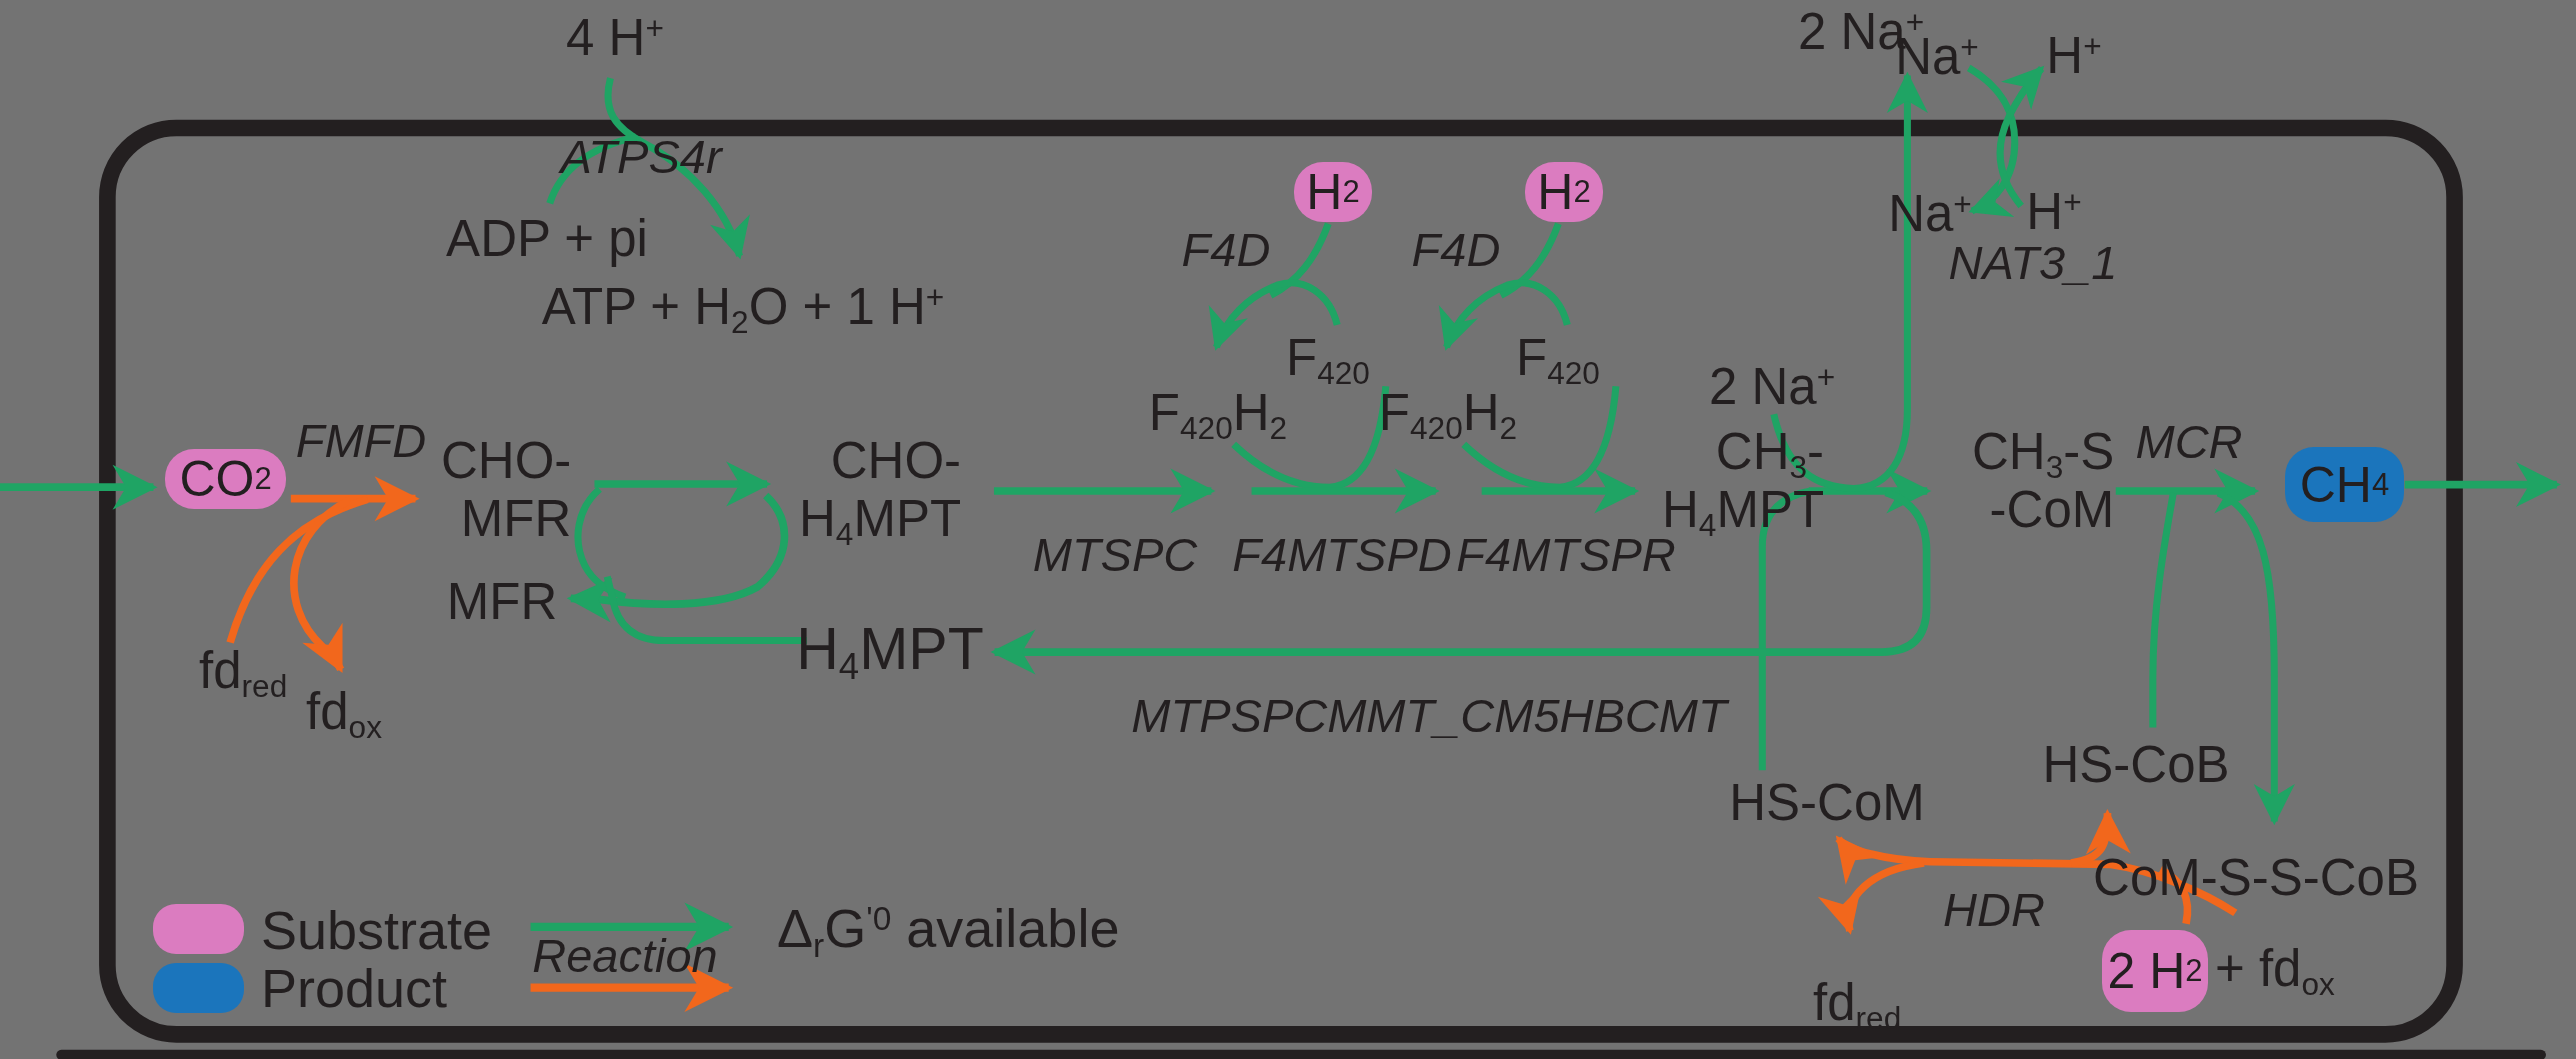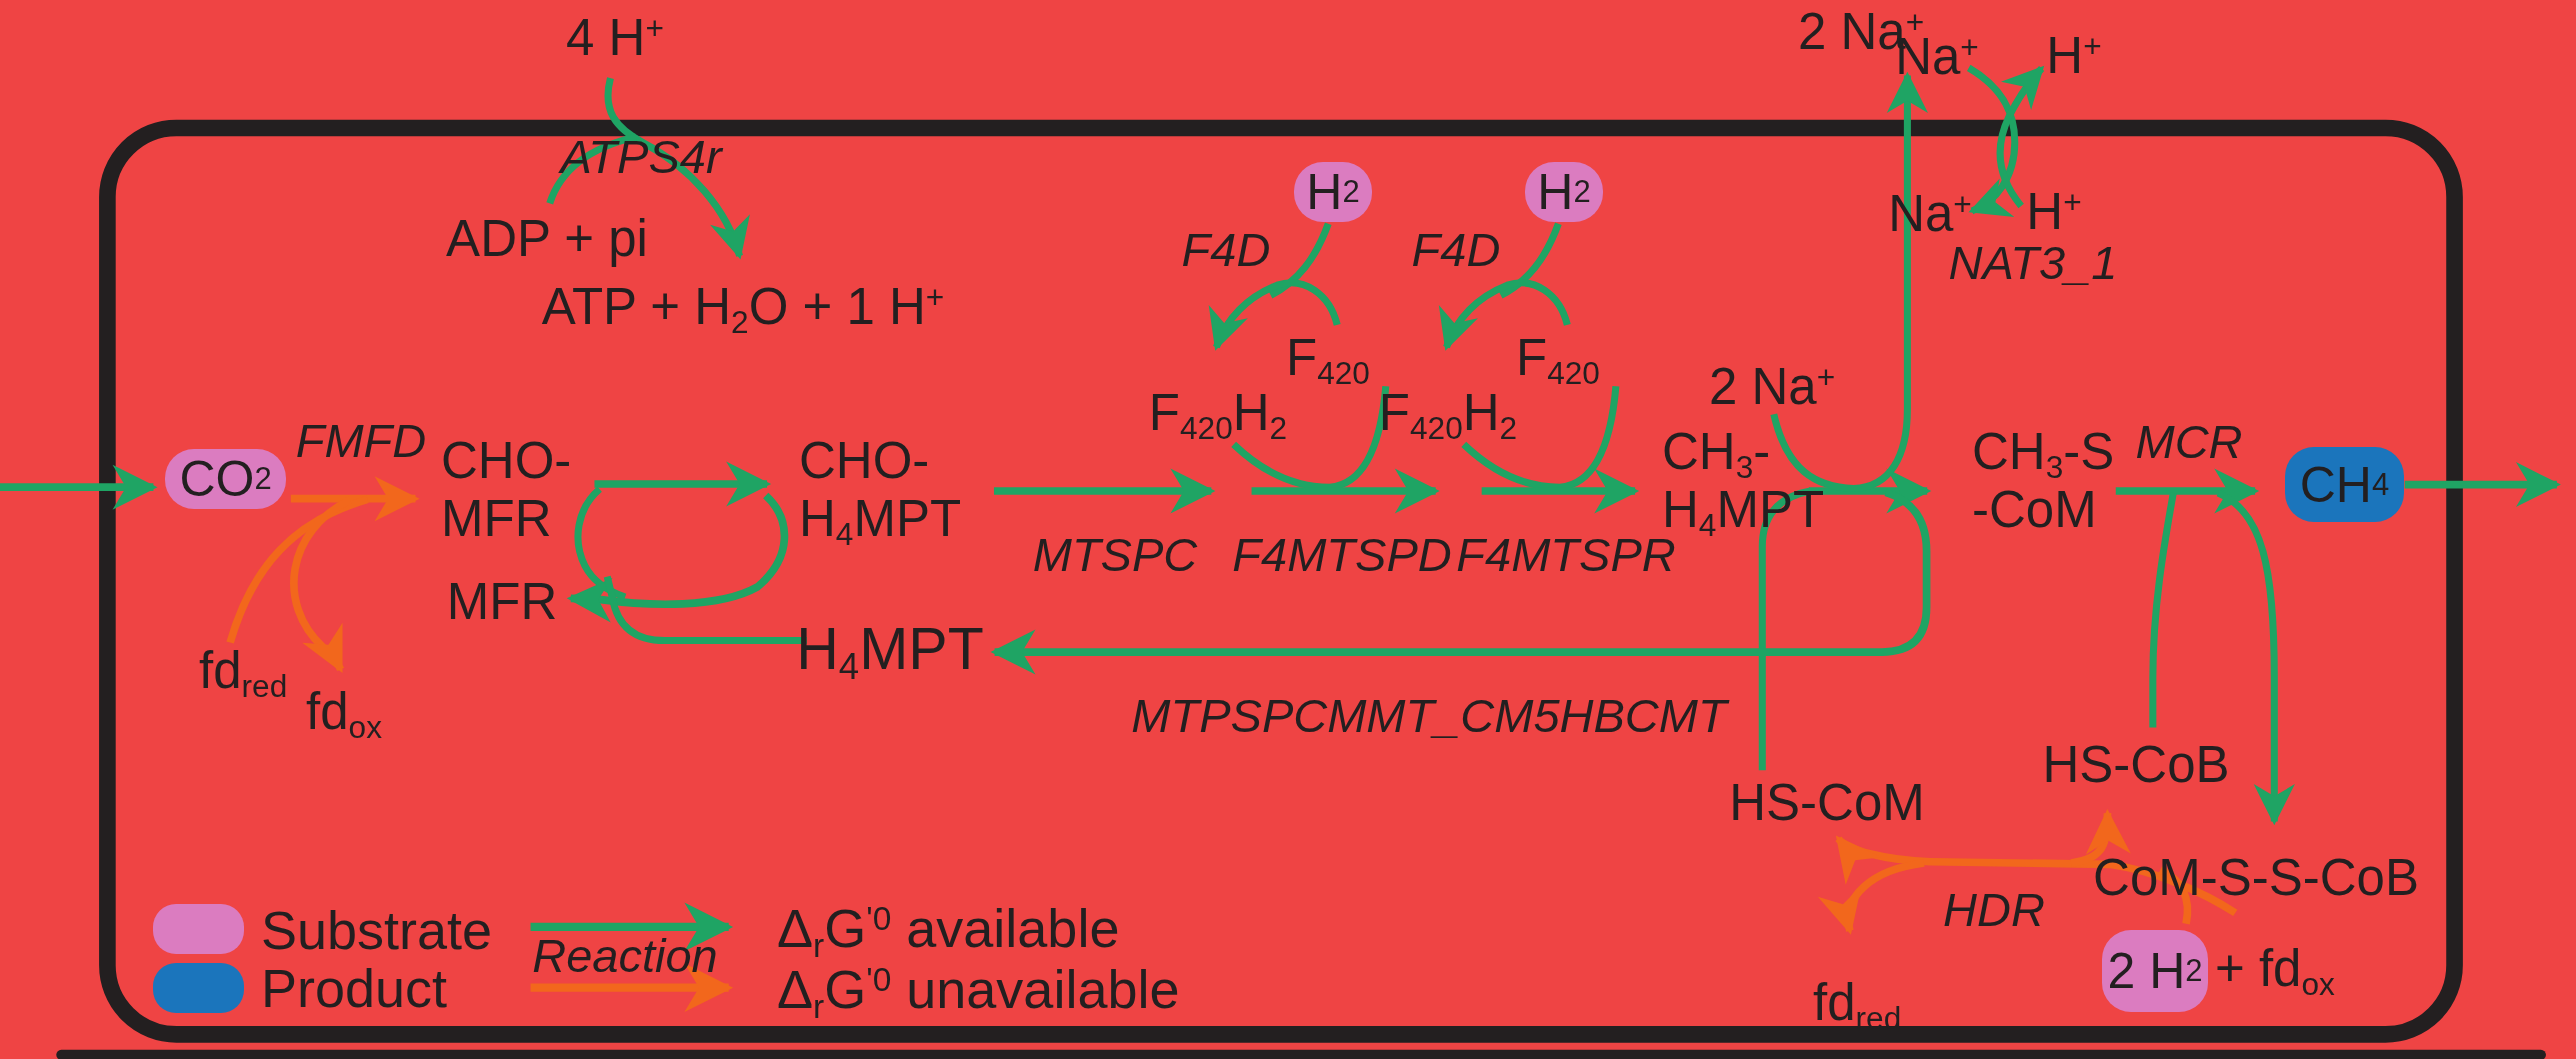--- a/index.html
+++ b/index.html
@@ -3,28 +3,28 @@
 <meta charset="utf-8">
 <style>
   :root{
     --green:#1fa464; --orange:#f2671c; --pink:#db7cc0; --blue:#1b75bc;
     --mem:#231f20; --ink:#231f20;
   }
   html,body{margin:0;padding:0;background:#ffffff;}
   #canvas{
     position:relative; width:2576px; height:1060px; overflow:hidden;
     font-family:"Liberation Sans","DejaVu Sans",sans-serif; color:var(--ink);
-    background:#ef4444;
+    background:#737373;
   }
   #wiring{position:absolute;left:0;top:0;}
   .lbl{position:absolute;transform:translate(-50%,-50%);font-size:51px;line-height:1;
        white-space:nowrap;color:var(--ink);}
   .lblL{position:absolute;transform:translate(0,-50%);font-size:51px;line-height:1;
        white-space:nowrap;color:var(--ink);}
-  .blk{position:absolute;font-size:51px;line-height:1.13;white-space:nowrap;color:var(--ink);}
+  .blk{position:absolute;font-size:51px;line-height:1.13;white-space:nowrap;color:var(--ink);text-align:right;}
   .it{font-style:italic;font-size:47px;}
   .big{font-size:59px;}
   .leg{font-size:54px;}
   sub{font-size:62%;line-height:0;vertical-align:-0.3em;}
   sup{font-size:62%;line-height:0;vertical-align:0.5em;}
   .box{position:absolute;display:flex;align-items:center;justify-content:center;
        border-radius:29px;font-size:50px;color:var(--ink);}
   .box.pink{background:var(--pink);}
   .box.blue{background:var(--blue);}
   .swatch{position:absolute;border-radius:23px;}
@@ -180,16 +180,15 @@
       <sub>2</sub>
     </div>
   <div class="lblL" style="left:2215px;top:968px"><span> + fd</span><sub>ox</sub></div>
 
   <div class="swatch pink" style="left:153px;top:904px;width:91px;height:50px"></div>
   <div class="lblL leg" style="left:261px;top:930px"><span>Substrate</span></div>
   <div class="swatch blue" style="left:153px;top:963px;width:91px;height:50px"></div>
   <div class="lblL leg" style="left:261px;top:988px"><span>Product</span></div>
   <div class="lbl it" style="left:625px;top:955px"><span>Reaction</span></div>
   <div class="lblL leg" style="left:777px;top:928px"><span>Δ</span><sub>r</sub><span>G</span><sup>'0</sup><span> available</span></div>
-  <div class="lblL leg" style="left:777px;top:989px"><span>Δ</span><sub>r</sub><span>G</span><sup>'0</sup><span> unavailable</span></div>
 
 </div>
 
 
 </body></html>

